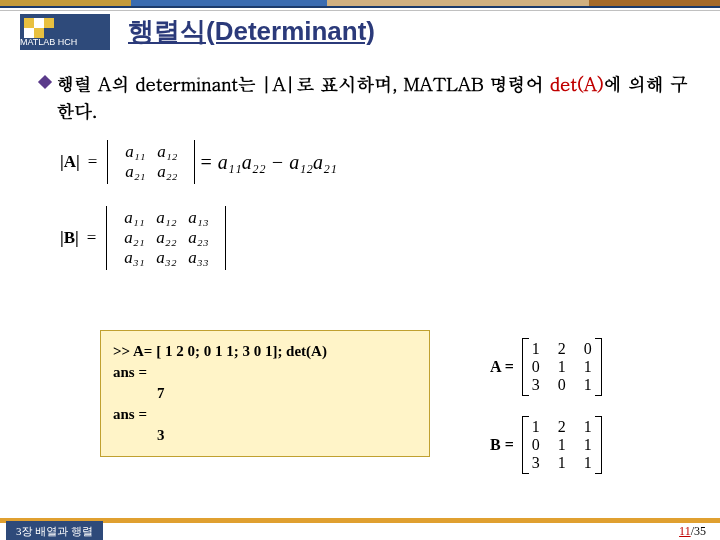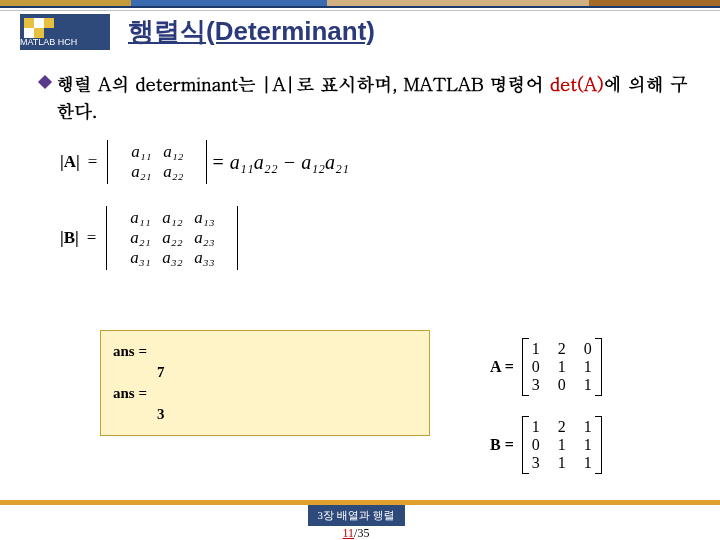--- a/index.html
+++ b/index.html
@@ -23,40 +23,40 @@
   .title { position: absolute; top: 14px; left: 128px; font: bold 26px "Malgun Gothic", Arial; color: #2b3a7a; text-decoration: underline; }
 
   .body { position: absolute; top: 70px; left: 40px; right: 20px; }
   .bullet-row { display: flex; align-items: flex-start; gap: 6px; margin-bottom: 20px; }
   .diamond { width: 10px; height: 10px; transform: rotate(45deg); background: #5a3a8a; margin-top: 7px; flex-shrink: 0; }
   .bullet-text { font: bold 18px "Batang", "Times New Roman"; color: #000; line-height: 1.5; }
   .red { color: #c00000; }
 
   .math { position: absolute; top: 140px; left: 60px; font: 17px "Times New Roman"; }
   .math .row { display: flex; align-items: center; margin-bottom: 22px; }
-  .det { display: inline-flex; flex-direction: column; border-left: 1.5px solid #000; border-right: 1.5px solid #000; padding: 2px 22px; margin: 0 4px; }
+  .det { display: inline-flex; flex-direction: column; border-left: 1.5px solid #000; border-right: 1.5px solid #000; padding: 2px 16px; margin: 0 4px; }
   .det-row { display: flex; gap: 10px; }
   .det-row span { min-width: 22px; text-align: center; font-style: italic; }
   .eq { margin: 0 6px; }
   .lbl { font-weight: bold; font-style: normal; margin-right: 2px; }
   .expr { font-style: italic; font-size: 20px; }
 
   .code-box { position: absolute; top: 330px; left: 100px; width: 330px; background: #fff4c8; border: 1px solid #c0a030; padding: 10px 12px; font: bold 15px "Times New Roman"; line-height: 1.4; }
   .code-box .indent { padding-left: 44px; }
 
   .right-mats { position: absolute; top: 338px; left: 490px; font: 16px "Times New Roman"; }
   .right-mats .mrow { display: flex; align-items: center; margin-bottom: 20px; }
   .bmat { display: inline-flex; flex-direction: column; position: relative; padding: 2px 8px; margin-left: 6px; }
   .bmat::before, .bmat::after { content: ""; position: absolute; top: 0; bottom: 0; width: 6px; border-top: 1.5px solid #000; border-bottom: 1.5px solid #000; }
   .bmat::before { left: 0; border-left: 1.5px solid #000; }
   .bmat::after { right: 0; border-right: 1.5px solid #000; }
   .bmat .brow { display: flex; gap: 14px; }
   .bmat .brow span { min-width: 12px; text-align: center; }
 
-  .footer { position: absolute; bottom: 0; left: 0; right: 0; height: 40px; border-top: 5px solid #e0a030; display: flex; justify-content: space-between; align-items: center; padding: 0 14px 0 6px; font: 12px "Malgun Gothic"; flex-direction: column; }
+  .footer { position: absolute; bottom: 0; left: 0; right: 0; height: 22px; border-top: 5px solid #e0a030; display: flex; justify-content: space-between; align-items: center; padding: 0 14px 0 6px; font: 12px "Malgun Gothic"; }
   .footer .left { background: #2e4a7a; color: #fff; padding: 3px 10px; font-size: 11px; }
   .footer .right .pg { color: #c00000; text-decoration: underline; }
 </style>
 </head>
 <body>
 
 <div class="top-bar">
   <div class="c1"></div>
     <div class="c2"></div>
     <div class="c3"></div>
@@ -121,20 +121,21 @@
       <span class="det-row">
           <span>a₃₁</span>
           <span>a₃₂</span>
           <span>a₃₃</span>
         </span>
     </span>
   </div>
 </div>
 
 <div class="code-box">
+  <div>&gt;&gt; A= [ 1  2  0;  0  1  1; 3  0  1];  det(A)</div>
   <div>ans =</div>
   <div class="indent">7</div>
   <div>ans =</div>
   <div class="indent">3</div>
 </div>
 
 <div class="right-mats">
   <div class="mrow">
     <span class="lbl">A =</span>
     <span class="bmat">

